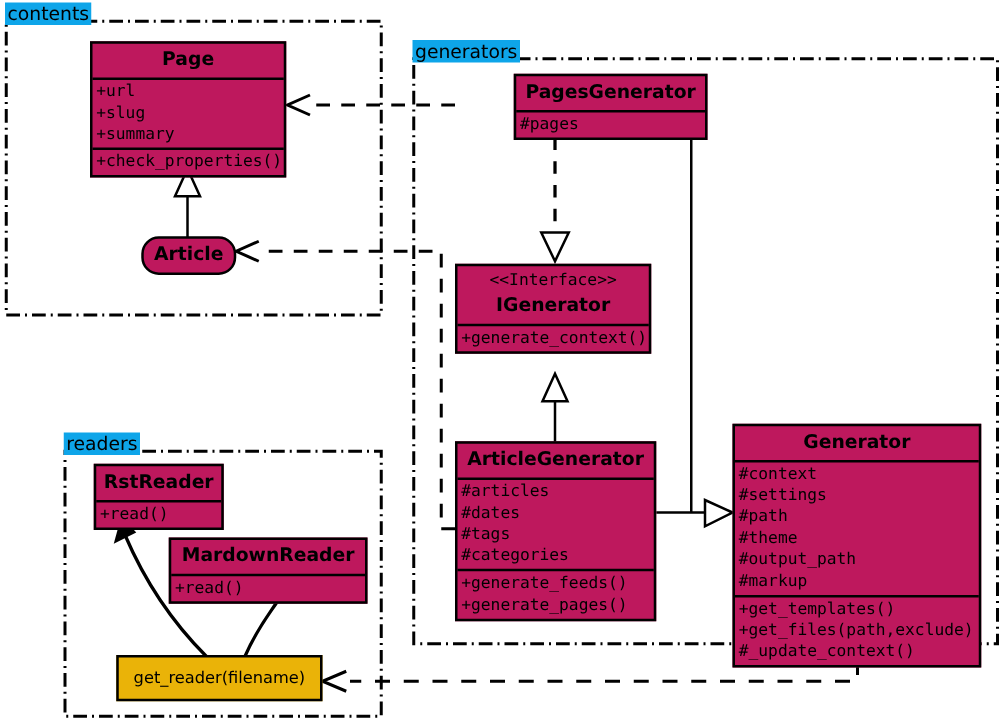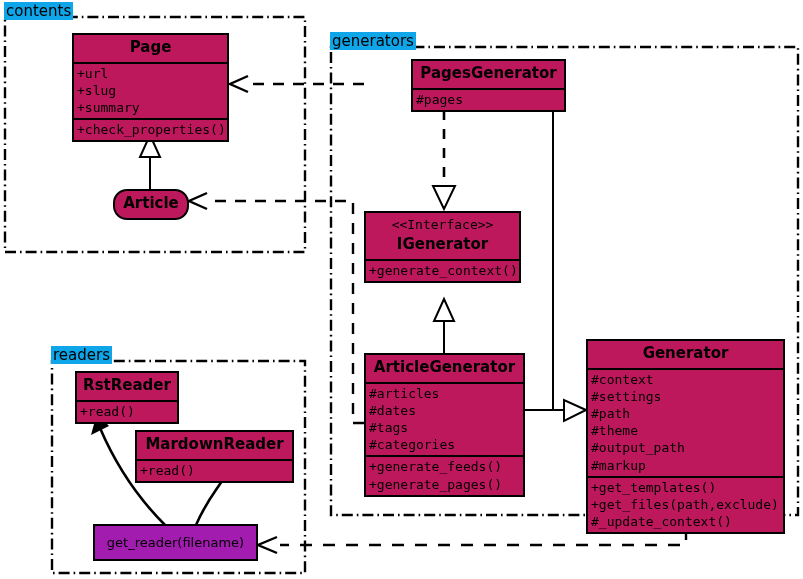--- a/index.html
+++ b/index.html
@@ -56,21 +56,21 @@
     font-size: 13px;
     line-height: 1.32;
     white-space: nowrap;
     color: #000;
   }
   
   .plain-box {
     position: absolute;
     box-sizing: border-box;
     border: 2px solid #000;
-    background: #a21caf;
+    background: #eab308;
     display: flex;
     align-items: center;
     justify-content: center;
     font-family: "DejaVu Sans", sans-serif;
     font-size: 13px;
     color: #000;
   }
   
   .pkg-label {
     position: absolute;

